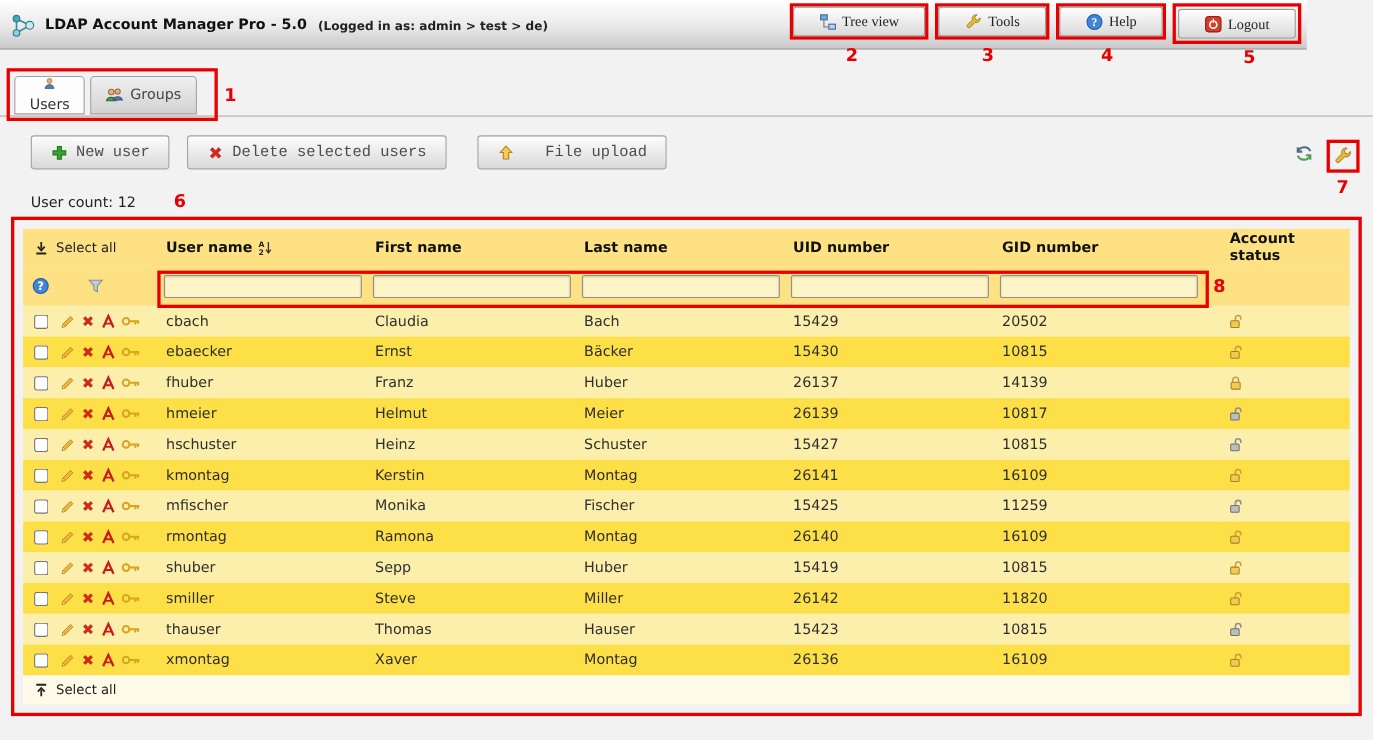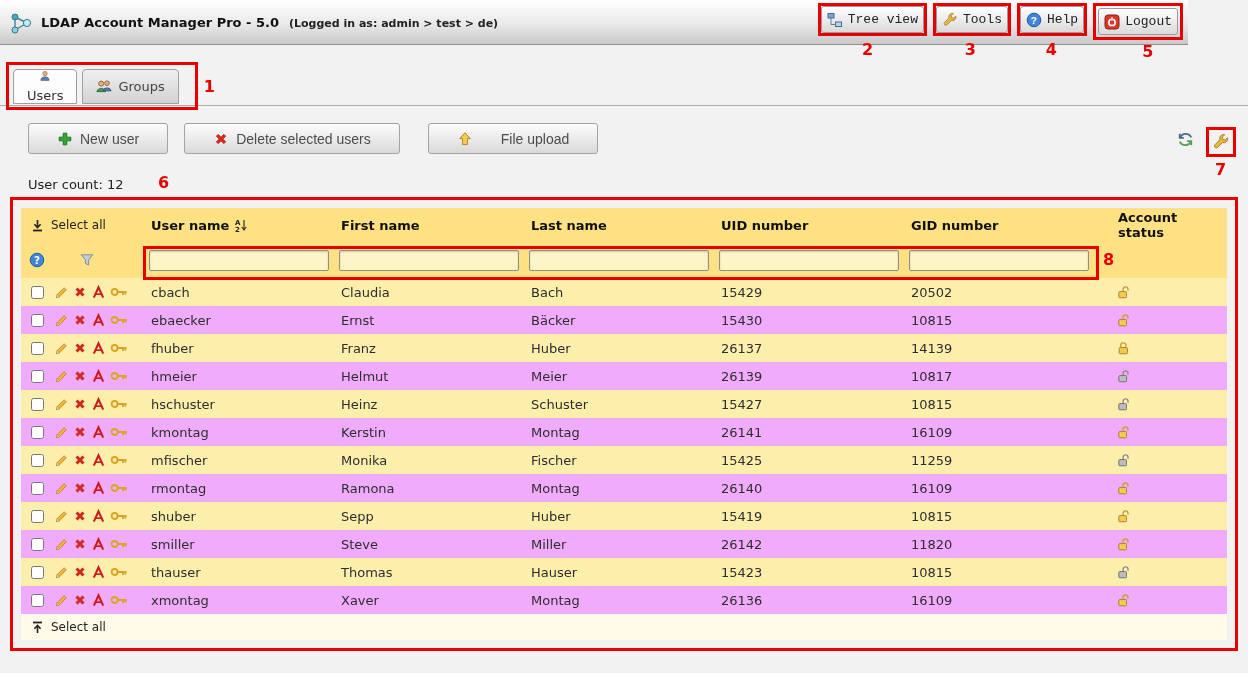--- a/index.html
+++ b/index.html
@@ -14,41 +14,41 @@
   .brand { position:absolute; left:8px; top:0; height:45px; display:flex; align-items:center; gap:7px; }
   .app-title { font-size:13px; font-weight:bold; color:#111; }
   .logged-in { font-size:11px; font-weight:bold; color:#222; margin-left:3px; position:relative; top:1px; }
   .topbar-right { position:absolute; right:5px; top:3px; display:flex; align-items:flex-start; gap:6px; }
 
   .red-box { border:3px solid #e80000; display:inline-flex; position:relative; }
   .logout-box { padding:2px; }
   .box-num { position:absolute; top:36px; left:40%; color:#e80000; font-size:16px; font-weight:bold; line-height:1; }
   .logout-box .box-num { top:38px; left:55%; }
 
-  .hbtn { display:inline-flex; align-items:center; gap:5px; height:27px; padding:0 5px;
+  .hbtn { display:inline-flex; align-items:center; gap:5px; height:27px; padding:0 23px;
     background:linear-gradient(#fefefe,#dadada); border:1px solid #9b9b9b; border-radius:3px;
-    font-size:13px; color:#222; font-family:Liberation Mono, monospace; cursor:pointer; white-space:nowrap; }
+    font-size:13px; color:#222; font-family:Liberation Serif, serif; cursor:pointer; white-space:nowrap; }
 
   .annot-num { position:absolute; color:#e80000; font-size:16px; font-weight:bold; z-index:60; line-height:1; }
 
   
   .tabline { position:absolute; left:0; top:105px; width:1248px; border-top:1px solid #adadad; }
   .tabs-wrap { position:absolute; left:6px; top:62px; padding:4px 16px 3px 4px;
     display:inline-flex; align-items:flex-end; gap:5px; }
   .tabs-wrap .box-num { top:14px; left:calc(100% + 9px); }
   .tab { display:inline-flex; align-items:center; gap:6px; height:35px; padding:0 13px;
     border:1px solid #a0a0a0; border-radius:4px 4px 0 0; font-size:13px; color:#333; cursor:pointer; }
   .tab.active { background:#fdfdfd;flex-direction:column; }
   .tab.inactive { background:linear-gradient(#f0f0f0,#d2d2d2); color:#444; }
 
   
   .toolbar { position:absolute; left:28px; top:123px; display:flex; align-items:center; }
-  .tbtn { display:inline-flex; align-items:center; gap:7px; height:31px; padding:0 28px;
+  .tbtn { display:inline-flex; align-items:center; gap:7px; height:31px; padding:0 17px;
     background:linear-gradient(#fdfdfd,#d9d9d9); border:1px solid #a3a3a3; border-radius:3px;
-    font-size:14px; color:#4d4d4d; font-family:Liberation Sans, sans-serif; cursor:pointer; margin-right:16px; white-space:nowrap; }
+    font-size:14px; color:#4d4d4d; font-family:Liberation Mono, monospace; cursor:pointer; margin-right:16px; white-space:nowrap; }
   .tbtn.upload { margin-left:12px;gap:28px; }
   .toolbar-right { position:absolute; right:12px; top:127px; display:flex; align-items:flex-start; gap:9px; }
   .tool-icon { display:inline-flex; align-items:center; justify-content:center; width:24px; height:24px; cursor:pointer; }
   .wrench-box .box-num { top:32px; left:25%; }
 
   .count { position:absolute; left:28px; top:177px; font-size:13px; color:#222; }
 
   
   .table-box { position:absolute; left:10px; top:197px; width:1228px;
     border:3px solid #e80000; padding:8px; }
@@ -58,21 +58,21 @@
   .colhead { font-weight:bold; font-size:13px; color:#111; display:flex; align-items:center; gap:5px; padding-left:2px; }
   .colhead.status { padding-left:14px; }
   .c1 { display:flex; align-items:center; padding-left:10px; gap:4px; }
   .sel-label { font-size:12px; color:#222; margin-left:3px; cursor:pointer; }
   .tfilter { height:36px; background:#fde183; }
   .filtericons { gap:34px; padding-left:8px; }
   .filter-input { width:180px; height:21px; background:#fdf5c8; border:1px solid #8f8f8f; border-radius:2px;
     box-shadow:inset 0 1px 2px rgba(0,0,0,.18); font-family:inherit; font-size:12px; padding:0 4px; color:#333; }
   .tdata { height:28px; font-size:13px; color:#2e2e2e; }
   .tdata.odd { background:#fcefac; }
-  .tdata.even { background:#f0abfc; }
+  .tdata.even { background:#fde047; }
   .tcell { padding-left:2px; overflow:hidden; white-space:nowrap; }
   .status-cell { padding-left:12px; display:flex; align-items:center; }
   .c1 input[type=checkbox] { width:13px; height:13px; margin-right:6px; cursor:pointer; }
   .act { cursor:pointer; }
   .tfoot { height:26px; background:#fffbe8; }
 
   .annot-overlay { position:absolute; border:3px solid #e80000; pointer-events:none; z-index:50; }
   .annot-overlay .box-num { top:3px; left:calc(100% + 7px); }
   svg { display:block; }
 </style>

